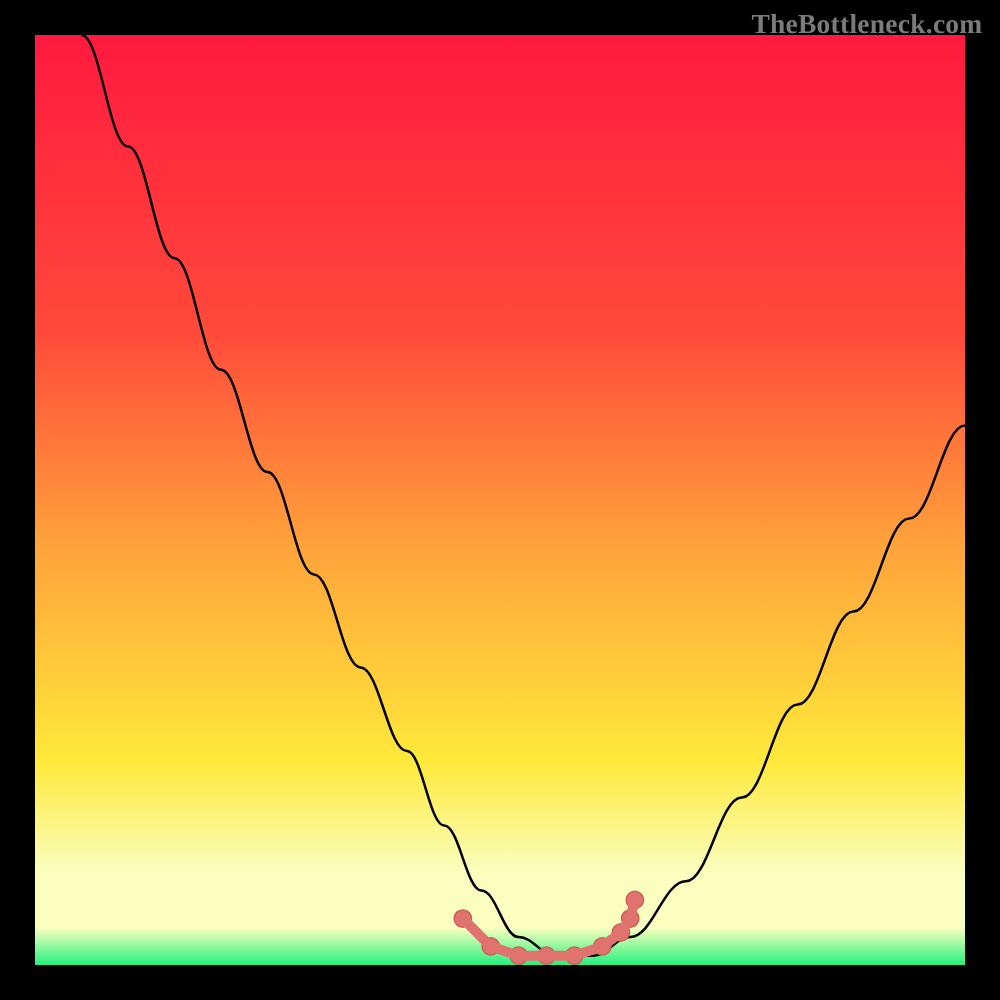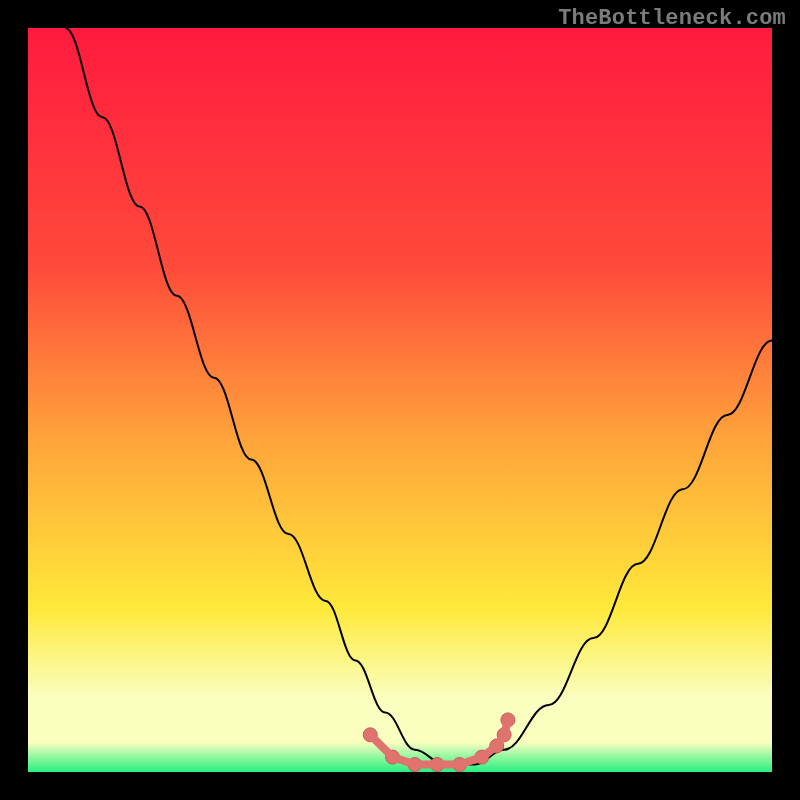--- a/index.html
+++ b/index.html
@@ -15,21 +15,21 @@
     top: 0;
     left: 0;
     width: 800px;
     height: 800px;
     box-sizing: border-box;
   }
   .watermark {
     position: absolute;
     top: 6px;
     right: 14px;
-    font-family: Liberation Mono, monospace;
+    font-family: Liberation Serif, serif;
     font-size: 22px;
     font-weight: 600;
     color: #7b7b7b;
     letter-spacing: 0.2px;
   }
   svg {
     display: block;
   }
 </style>
 </head>

